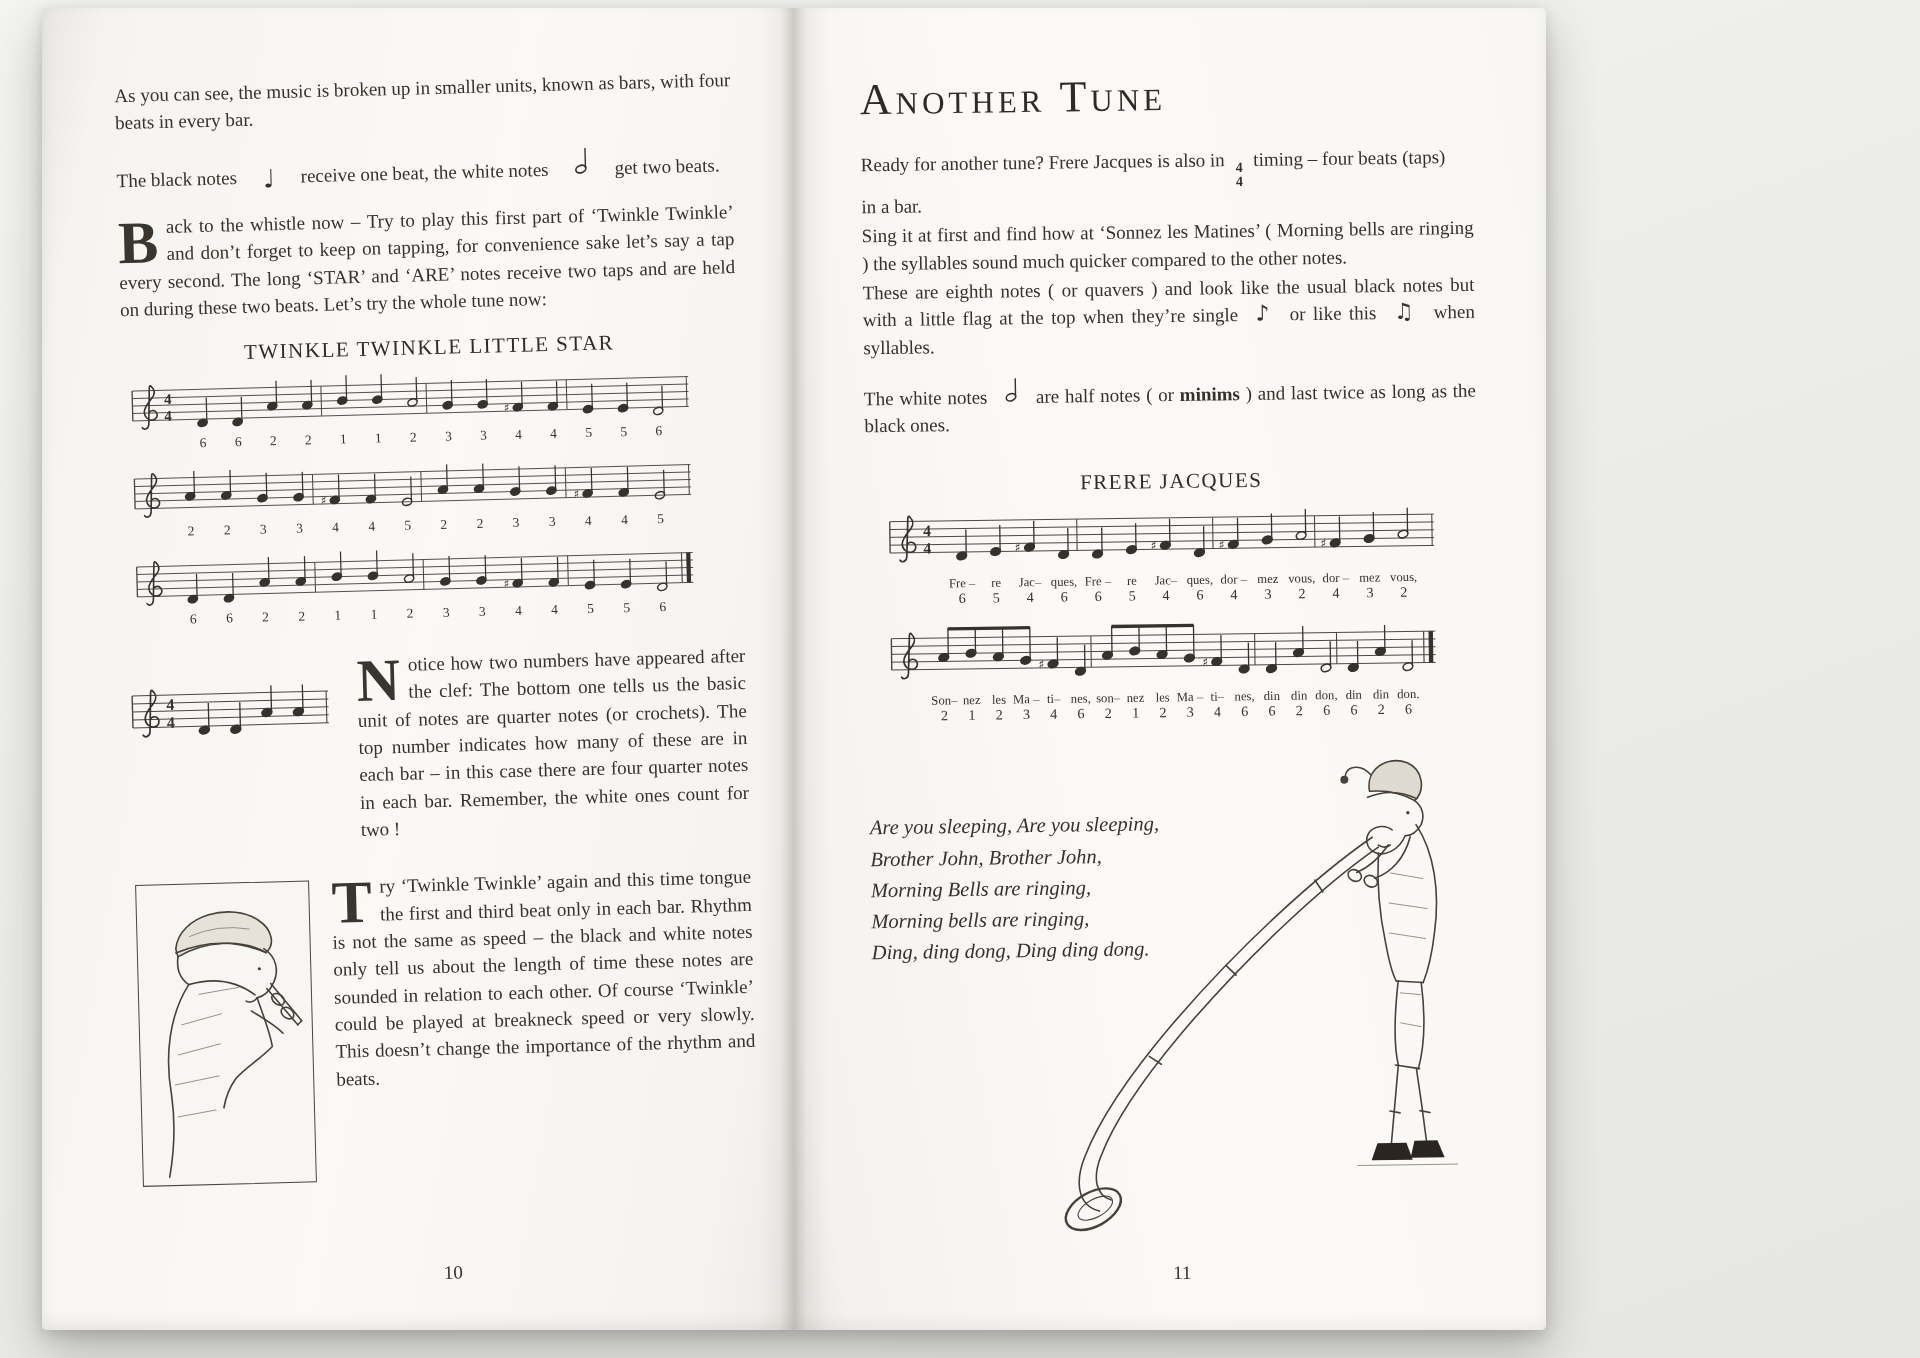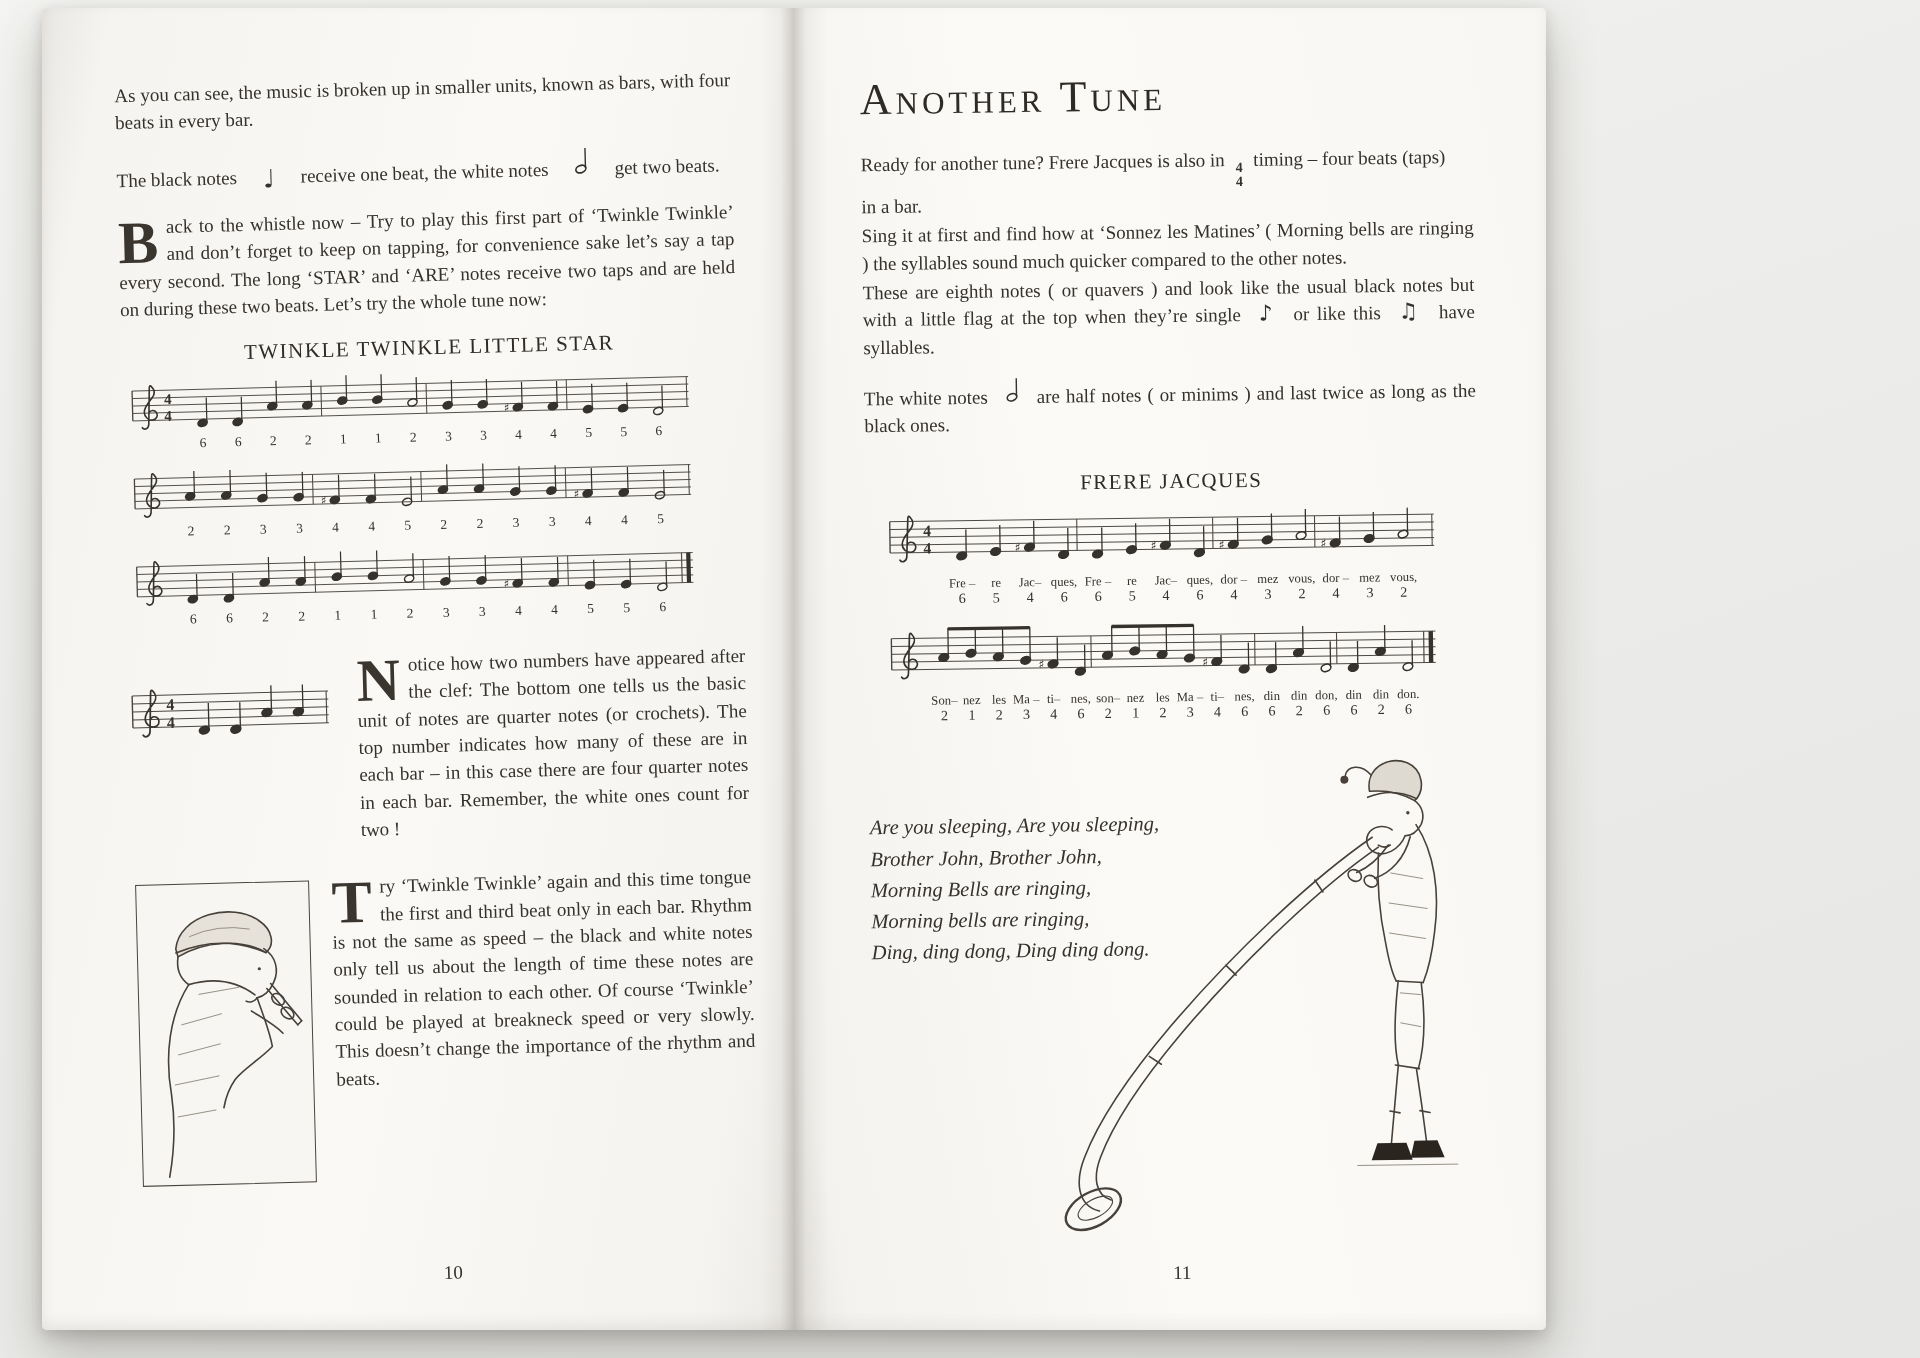--- a/index.html
+++ b/index.html
@@ -60,21 +60,21 @@
   .boy-frame{
     flex:0 0 172px;height:300px;border:1.6px solid #4a453e;background:#f7f6f2;
     margin-top:6px;
   }
   .fig-row{position:relative;min-height:560px;margin-top:14px;}
   .lyrics-block{font-style:italic;font-size:20.5px;line-height:1.52;padding-top:64px;width:360px;}
   .alphorn-fig{position:absolute;right:-6px;top:-28px;width:470px;height:585px;}
   .pageno{position:absolute;bottom:14px;left:0;right:0;text-align:center;font-size:19px;}
   .sketch{stroke:#47413a;fill:none;stroke-width:1.6;stroke-linecap:round;stroke-linejoin:round;}
   .sketch-light{stroke:#8d867b;fill:none;stroke-width:.9;stroke-linecap:round;}
-  strong{font-weight:normal;}
+  strong{font-weight:bold;}
 </style>
 </head>
 <body>
 
 <div class="book">
 
   <div class="page left">
     <div class="content cl">
 
       <p>As you can see, the music is broken up in smaller units, known as bars, with four beats in every bar.</p>
@@ -353,21 +353,21 @@
         <span>in a bar.</span>
       </p>
 
       <p class="tight">Sing it at first and find how at ‘Sonnez les Matines’ ( Morning bells are ringing ) the syllables sound much quicker compared to the other notes.</p>
 
       <p>
         <span>These are eighth notes ( or quavers ) and look like the usual black notes but with a little flag at the top when they’re single</span>
         <span class="glyph" style="font-size:22px;margin:0 10px;">♪</span>
         <span>or like this</span>
         <span class="glyph" style="font-size:22px;margin:0 10px;">♫</span>
-        <span>have</span>
+        <span>when</span>
         <span>syllables.</span>
       </p>
 
       <p style="margin-top:18px;">
         <span>The white notes</span>
         <span class="hn-icon" style="margin:0 12px;">
           <svg width="13" height="26" viewBox="0 0 13 26">
             <line x1="10.5" y1="1" x2="10.5" y2="19" stroke="#35312c" stroke-width="1.4"></line>
             <ellipse cx="6" cy="20" rx="4.9" ry="3.4" fill="none" stroke="#35312c" stroke-width="1.6" transform="rotate(-20 6 20)"></ellipse>
           </svg>

